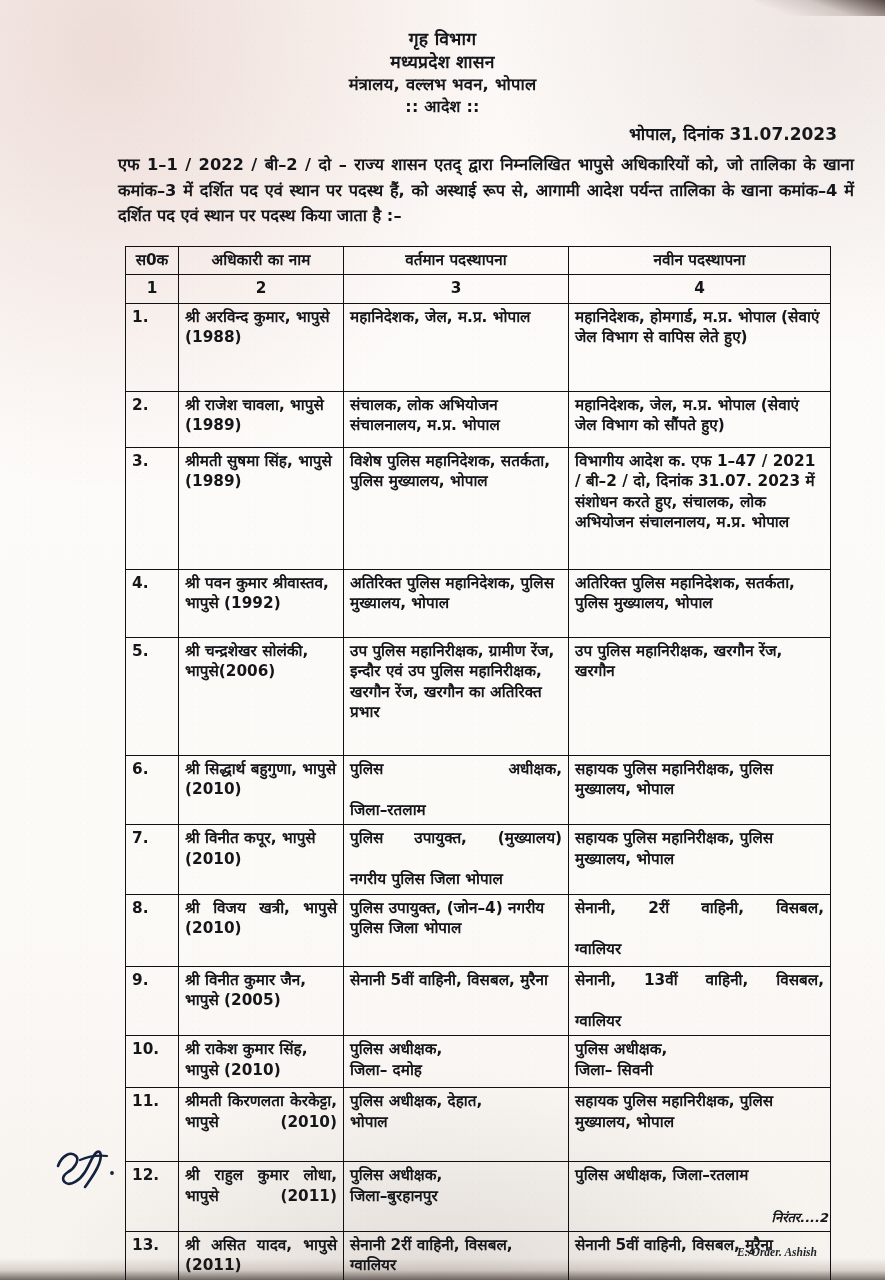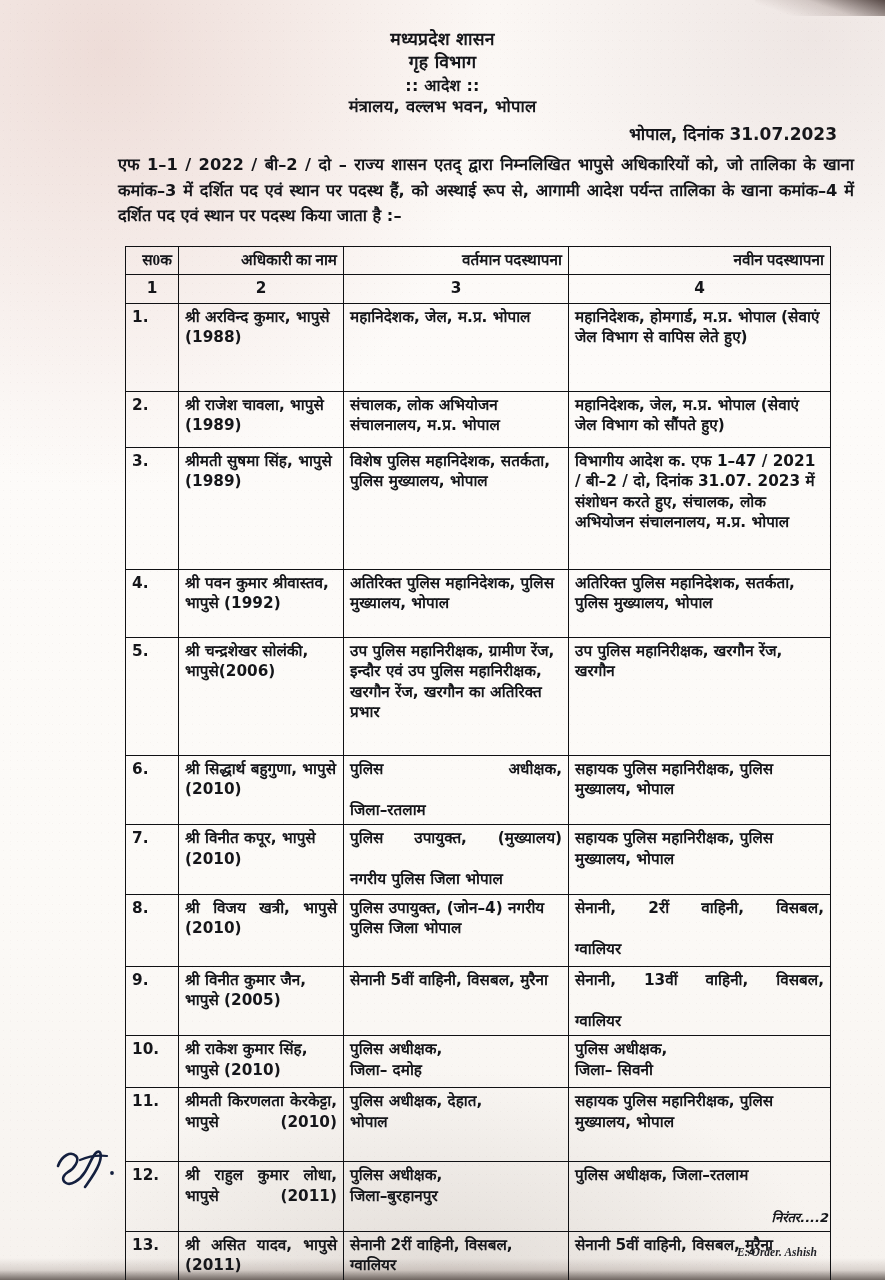--- a/index.html
+++ b/index.html
@@ -95,25 +95,24 @@
     line-height: 1.34;
     font-weight: 600;
     color: #15161a;
   }
   col.c1 { width: 53px; }
   col.c2 { width: 165px; }
   col.c3 { width: 225px; }
   col.c4 { width: 262px; }
 
   th.hd {
-    text-align: right;
+    text-align: center;
     font-size: 16px;
     font-weight: 700;
     padding: 4px 4px 5px 4px;
-    font-family: Liberation Serif, serif;
   }
   td.numhd {
     text-align: center;
     font-weight: 700;
     font-size: 15.5px;
     padding: 1px 4px 2px 4px;
   }
   td.sn {
     text-align: left;
     font-size: 13.6px;
@@ -167,24 +166,24 @@
 </style>
 </head>
 <body>
 
 <div class="page">
   <div class="grain"></div>
   <div class="edge-top"></div>
   <div class="edge-bottom"></div>
 
   <div class="header">
+    <div class="ln l2">गृह विभाग</div>
     <div class="ln l1">मध्यप्रदेश शासन</div>
-    <div class="ln l2">गृह विभाग</div>
+    <div class="ln l3">मंत्रालय, वल्लभ भवन, भोपाल</div>
     <div class="ln l4">:: आदेश ::</div>
-    <div class="ln l3">मंत्रालय, वल्लभ भवन, भोपाल</div>
   </div>
 
   <div class="dateline">भोपाल, दिनांक 31.07.2023</div>
 
   <div class="intro">एफ 1–1 / 2022 / बी–2 / दो – राज्य शासन एतद् द्वारा निम्नलिखित भापुसे अधिकारियों को, जो तालिका के खाना कमांक–3 में दर्शित पद एवं स्थान पर पदस्थ हैं, को अस्थाई रूप से, आगामी आदेश पर्यन्त तालिका के खाना कमांक–4 में दर्शित पद एवं स्थान पर पदस्थ किया जाता है :–</div>
 
   <table class="grid">
     <colgroup>
       <col class="c1">
         <col class="c2">

